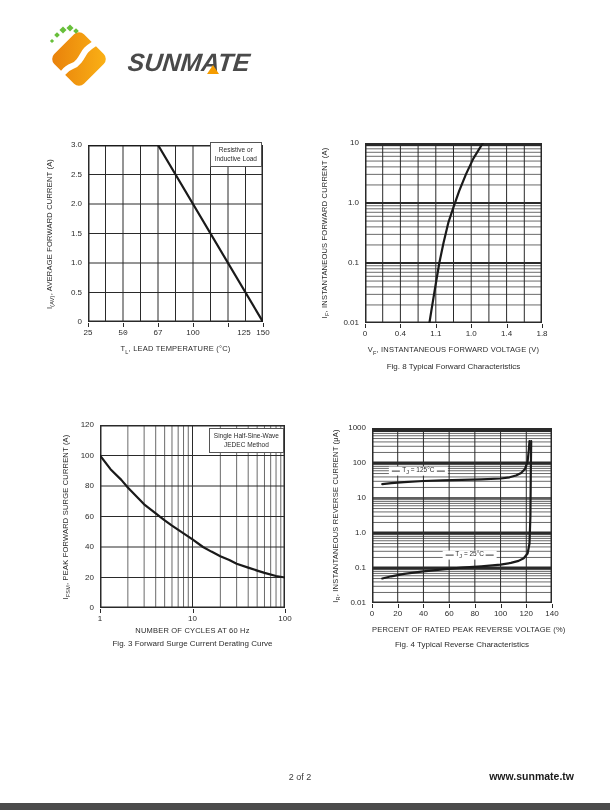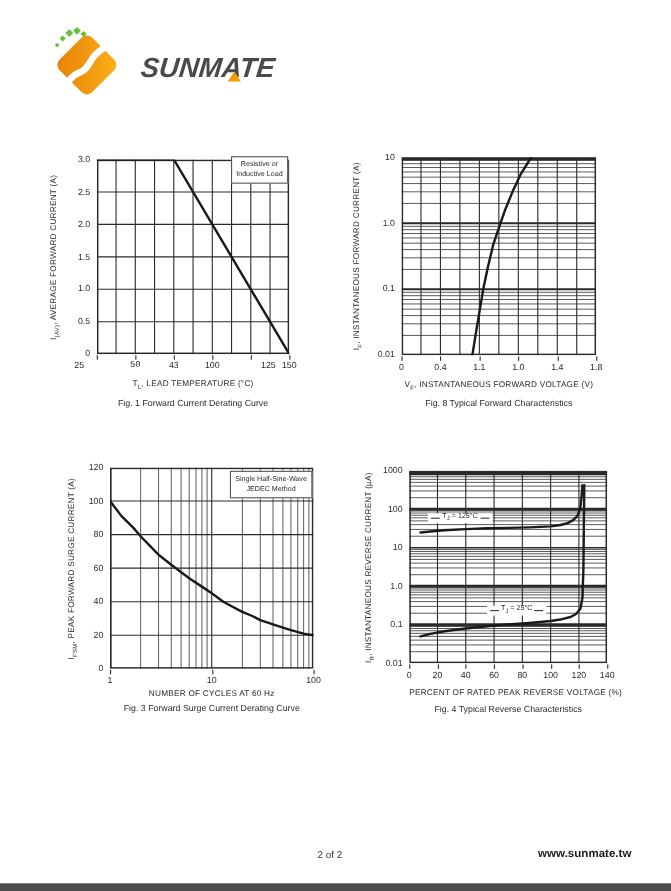--- a/index.html
+++ b/index.html
@@ -98,26 +98,25 @@
           <line x1="0" y1="147.5" x2="175" y2="147.5" stroke="#2a2a2a" stroke-width="1"></line>
           <line x1="0" y1="118" x2="175" y2="118" stroke="#2a2a2a" stroke-width="1"></line>
           <line x1="0" y1="88.5" x2="175" y2="88.5" stroke="#2a2a2a" stroke-width="1"></line>
           <line x1="0" y1="59" x2="175" y2="59" stroke="#2a2a2a" stroke-width="1"></line>
           <line x1="0" y1="29.5" x2="175" y2="29.5" stroke="#2a2a2a" stroke-width="1"></line>
           <rect x="0.75" y="0.75" width="173.5" height="175.5" fill="none" stroke="#2a2a2a" stroke-width="1.5"></rect>
           <path d="M0.0,0.0 L70.0,0.0 L175.0,177.0" fill="none" stroke="#1a1a1a" stroke-width="2.2" stroke-linejoin="round" stroke-linecap="round"></path>
         </svg>
       </div>
     <div class="xlabel axis-label" style="left: 48px; width: 175px; top: 211px;"><span>T</span><sub>L</sub><span>, LEAD TEMPERATURE (°C)</span></div>
-    <figcaption class="caption" style="left: 8px; width: 255px; top: 229px;"><span>Fig. 1  Forward Current Derating Curve</span></figcaption>
-  <div class="tick xtick" style="left: 32px; top: 196px;">25</div>
+  <div class="tick xtick" style="left: 48px; top: 196px;">25</div>
       <div class="tickmark" style="left: 48px; top: 190px;"></div>
       <div class="tick xtick" style="left: 83px; top: 196px; font-family: Liberation Mono, monospace;">50</div>
       <div class="tickmark" style="left: 83px; top: 190px;"></div>
-      <div class="tick xtick" style="left: 118px; top: 196px;">43</div>
+      <div class="tick xtick" style="left: 118px; top: 196px;">67</div>
       <div class="tickmark" style="left: 118px; top: 190px;"></div>
       <div class="tick xtick" style="left: 153px; top: 196px;">100</div>
       <div class="tickmark" style="left: 153px; top: 190px;"></div>
       <div class="tick xtick" style="left: 188px; top: 196px; margin-left: 16px;">125</div>
       <div class="tickmark" style="left: 188px; top: 190px;"></div>
       <div class="tick xtick" style="left: 223px; top: 196px;">150</div>
       <div class="tickmark" style="left: 223px; top: 190px;"></div>
       <div class="tick ytick" style="left: 6px; width: 36px; top: 189px;">0</div>
       <div class="tick ytick" style="left: 6px; width: 36px; top: 159.5px;">0.5</div>
       <div class="tick ytick" style="left: 6px; width: 36px; top: 130px;">1.0</div>

